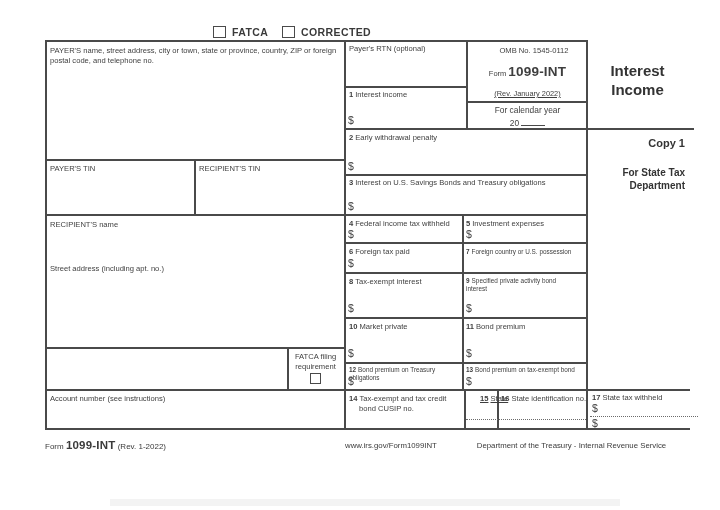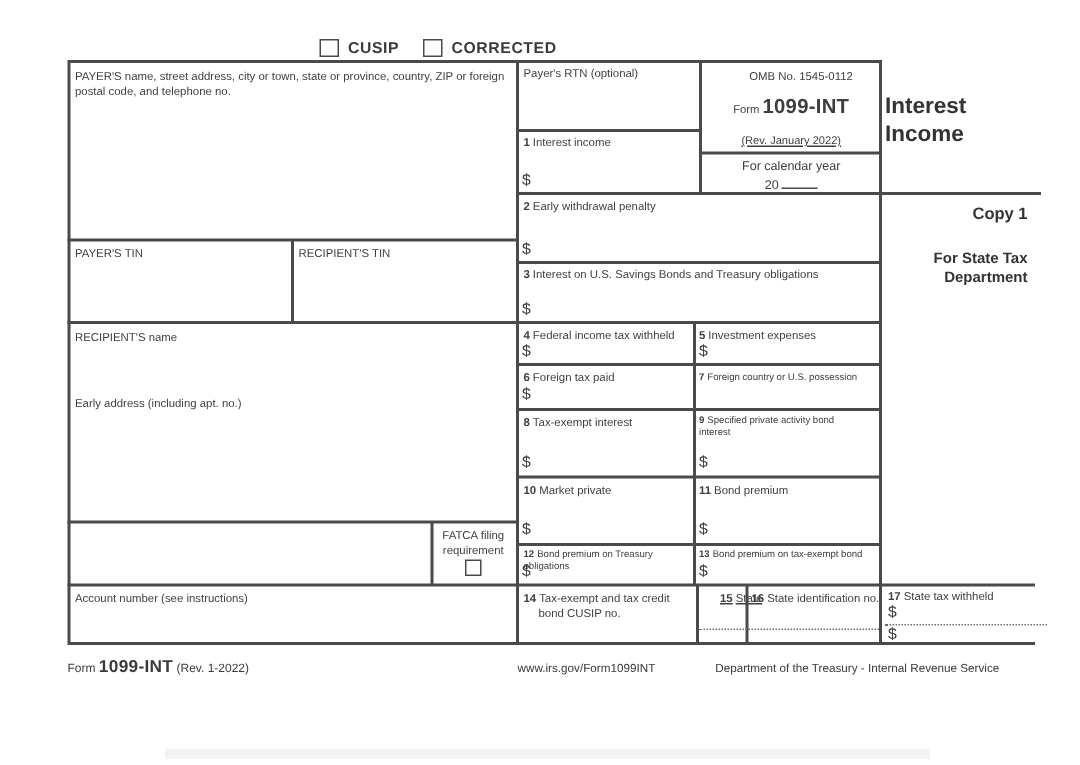--- a/index.html
+++ b/index.html
@@ -22,38 +22,38 @@
   .topchk-label { position:absolute; font-size:10.5px; font-weight:bold; letter-spacing:0.4px; color:#3a3a3a; }
 
   .ctr { text-align:center; }
   .omb { position:absolute; font-size:7.6px; }
   .form-word { font-size:7.5px; margin-right:2px; }
   .form-num { font-size:13.5px; font-weight:bold; letter-spacing:0.2px; }
   .rev { position:absolute; font-size:7.4px; }
   .cal { position:absolute; font-size:8.4px; line-height:1.5; }
   .yr-line { display:inline-block; width:24px; border-bottom:1.2px solid #4a4a4a; height:8px; margin-left:2px; }
 
-  .title { position:absolute; font-size:15px; font-weight:bold; line-height:1.25; text-align:left; color:#333; }
+  .title { position:absolute; font-size:15px; font-weight:bold; line-height:1.25; text-align:center; color:#333; }
   .copy { position:absolute; font-size:11px; font-weight:bold; text-align:right; color:#333; }
   .copyfor { position:absolute; font-size:10px; font-weight:bold; line-height:1.25; text-align:right; color:#333; }
 
   .footer-left { position:absolute; font-size:8px; color:#3a3a3a; }
   .footer-left .fnum { font-size:11.5px; font-weight:bold; letter-spacing:0.2px; }
   .footer-txt { position:absolute; font-size:7.8px; color:#3a3a3a; }
 
   .field { position:absolute; background:transparent; }
   .shadowbar { position:absolute; background:#f3f3f3; }
 </style>
 </head>
 <body>
 
 <div class="page">
 
   <div class="cb" style="left:213px; top:26px;"></div>
-  <div class="topchk-label" style="left:232px; top:26px;">CUSIP</div>
+  <div class="topchk-label" style="left:232px; top:26px;">FATCA</div>
   <div class="cb" style="left:282px; top:26px;"></div>
   <div class="topchk-label" style="left:301px; top:26px;">CORRECTED</div>
 
   <div class="frame" style="left:45px; top:40px; width:543px; height:390px;"></div>
 
   <div class="vl" style="left:344px; top:40px; height:390px;"></div>
   <div class="vl" style="left:194px; top:160px; height:55px;"></div>
   <div class="vl" style="left:287px; top:348px; height:42px;"></div>
   <div class="vl" style="left:466px; top:40px; height:89px;"></div>
   <div class="vl" style="left:462px; top:215px; height:175px;"></div>
@@ -80,21 +80,21 @@
   <div class="field" style="left:47px; top:66px; width:294px; height:90px;"></div>
 
   <div class="lbl" style="left:50px; top:164px;">PAYER'S TIN</div>
   <div class="field" style="left:47px; top:175px; width:145px; height:36px;"></div>
   <div class="lbl" style="left:199px; top:164px;">RECIPIENT'S TIN</div>
   <div class="field" style="left:197px; top:175px; width:145px; height:36px;"></div>
 
   <div class="lbl" style="left:50px; top:220px;">RECIPIENT'S name</div>
   <div class="field" style="left:47px; top:232px; width:294px; height:26px;"></div>
 
-  <div class="lbl" style="left:50px; top:264px;">Early address (including apt. no.)</div>
+  <div class="lbl" style="left:50px; top:264px;">Street address (including apt. no.)</div>
   <div class="field" style="left:47px; top:276px; width:294px; height:26px;"></div>
 
   <div class="field" style="left:47px; top:320px; width:294px; height:25px;"></div>
 
   <div class="lbl ctr" style="left:289px; top:352px; width:53px;">
     <span>FATCA filing</span><br>
     <span>requirement</span>
   </div>
   <div class="cb-sm" style="left:310px; top:373px;"></div>
 

